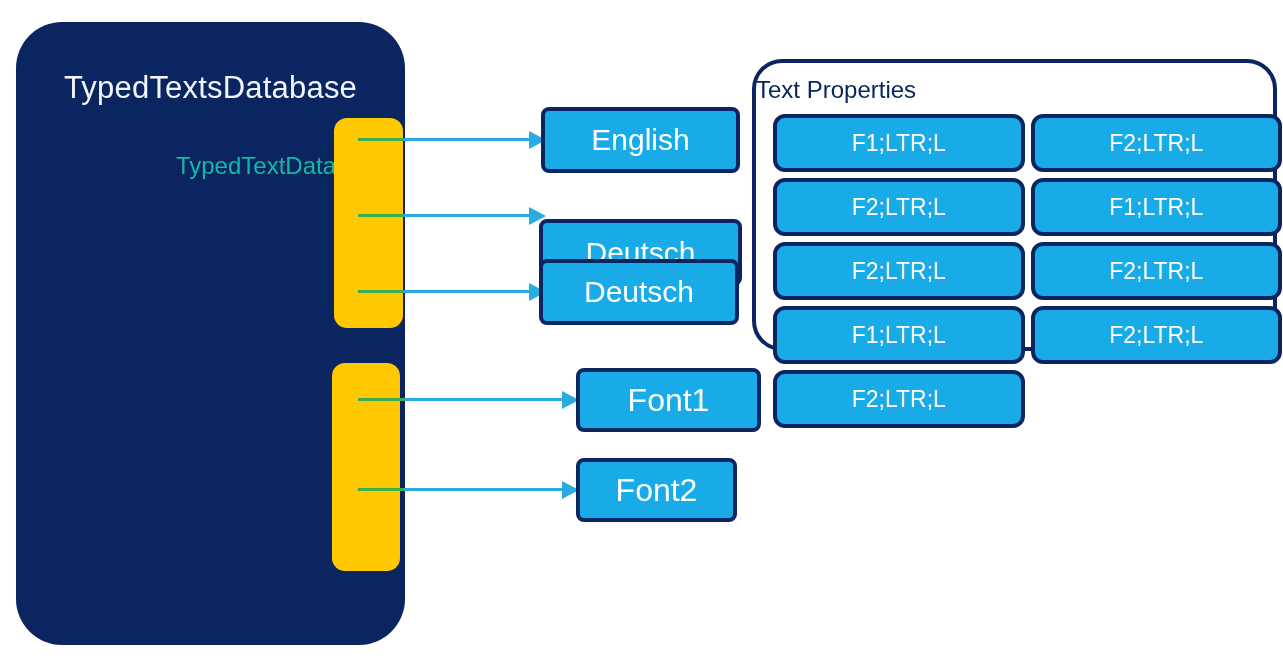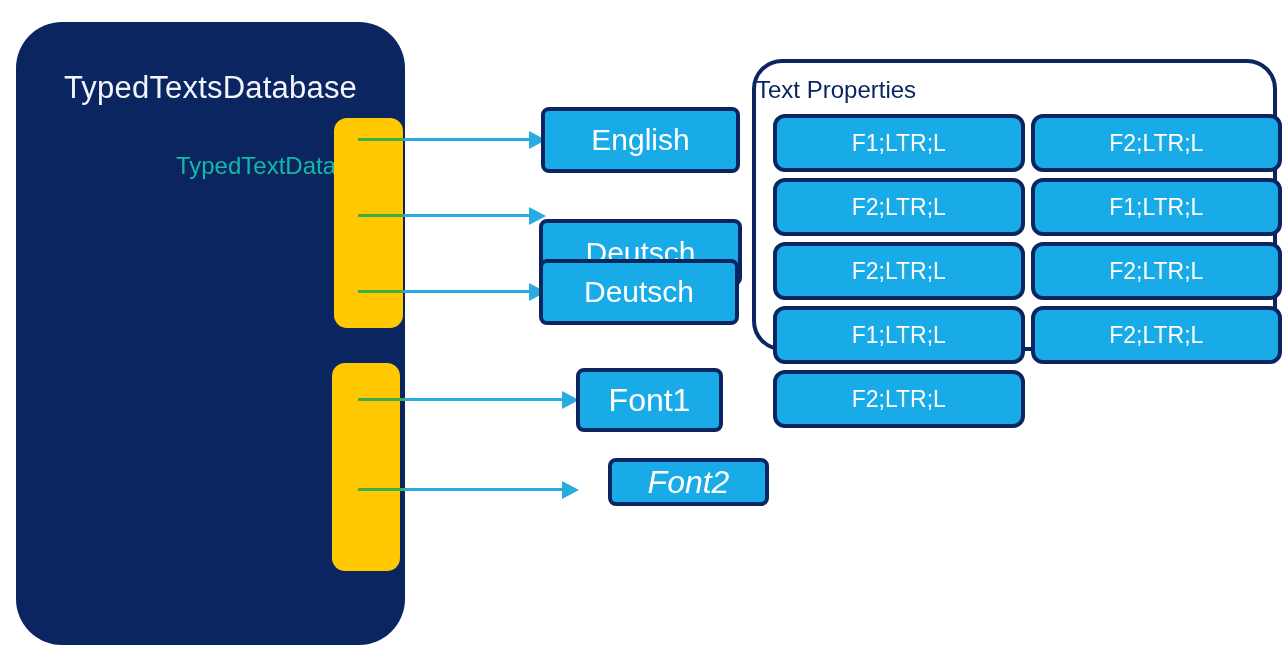--- a/index.html
+++ b/index.html
@@ -121,22 +121,22 @@
     justify-content: center;
     color: #ffffff;
     white-space: nowrap;
   }
   .lang-box { font-size: 30px; }
   .font-box { font-size: 32px; }
 
   .box-english  { left: 541px; top: 107px; width: 199px; height: 66px; }
   .box-deutsch  { left: 539px; top: 183px; width: 203px; height: 67px; margin-top: 36px; }
   .box-francais { left: 539px; top: 259px; width: 200px; height: 66px; }
-  .box-font1    { left: 576px; top: 368px; width: 147px; height: 64px; }
-  .box-font2    { left: 608px; top: 458px; width: 161px; height: 48px; font-style: italic; }
+  .box-font1    { left: 576px; top: 368px; width: 185px; height: 64px; }
+  .box-font2    { left: 576px; top: 458px; width: 161px; height: 64px; }
 
   
   .props-panel {
     position: absolute;
     left: 752px;
     top: 59px;
     width: 525px;
     height: 292px;
     background: #ffffff;
     border: 4px solid #0A2560;

